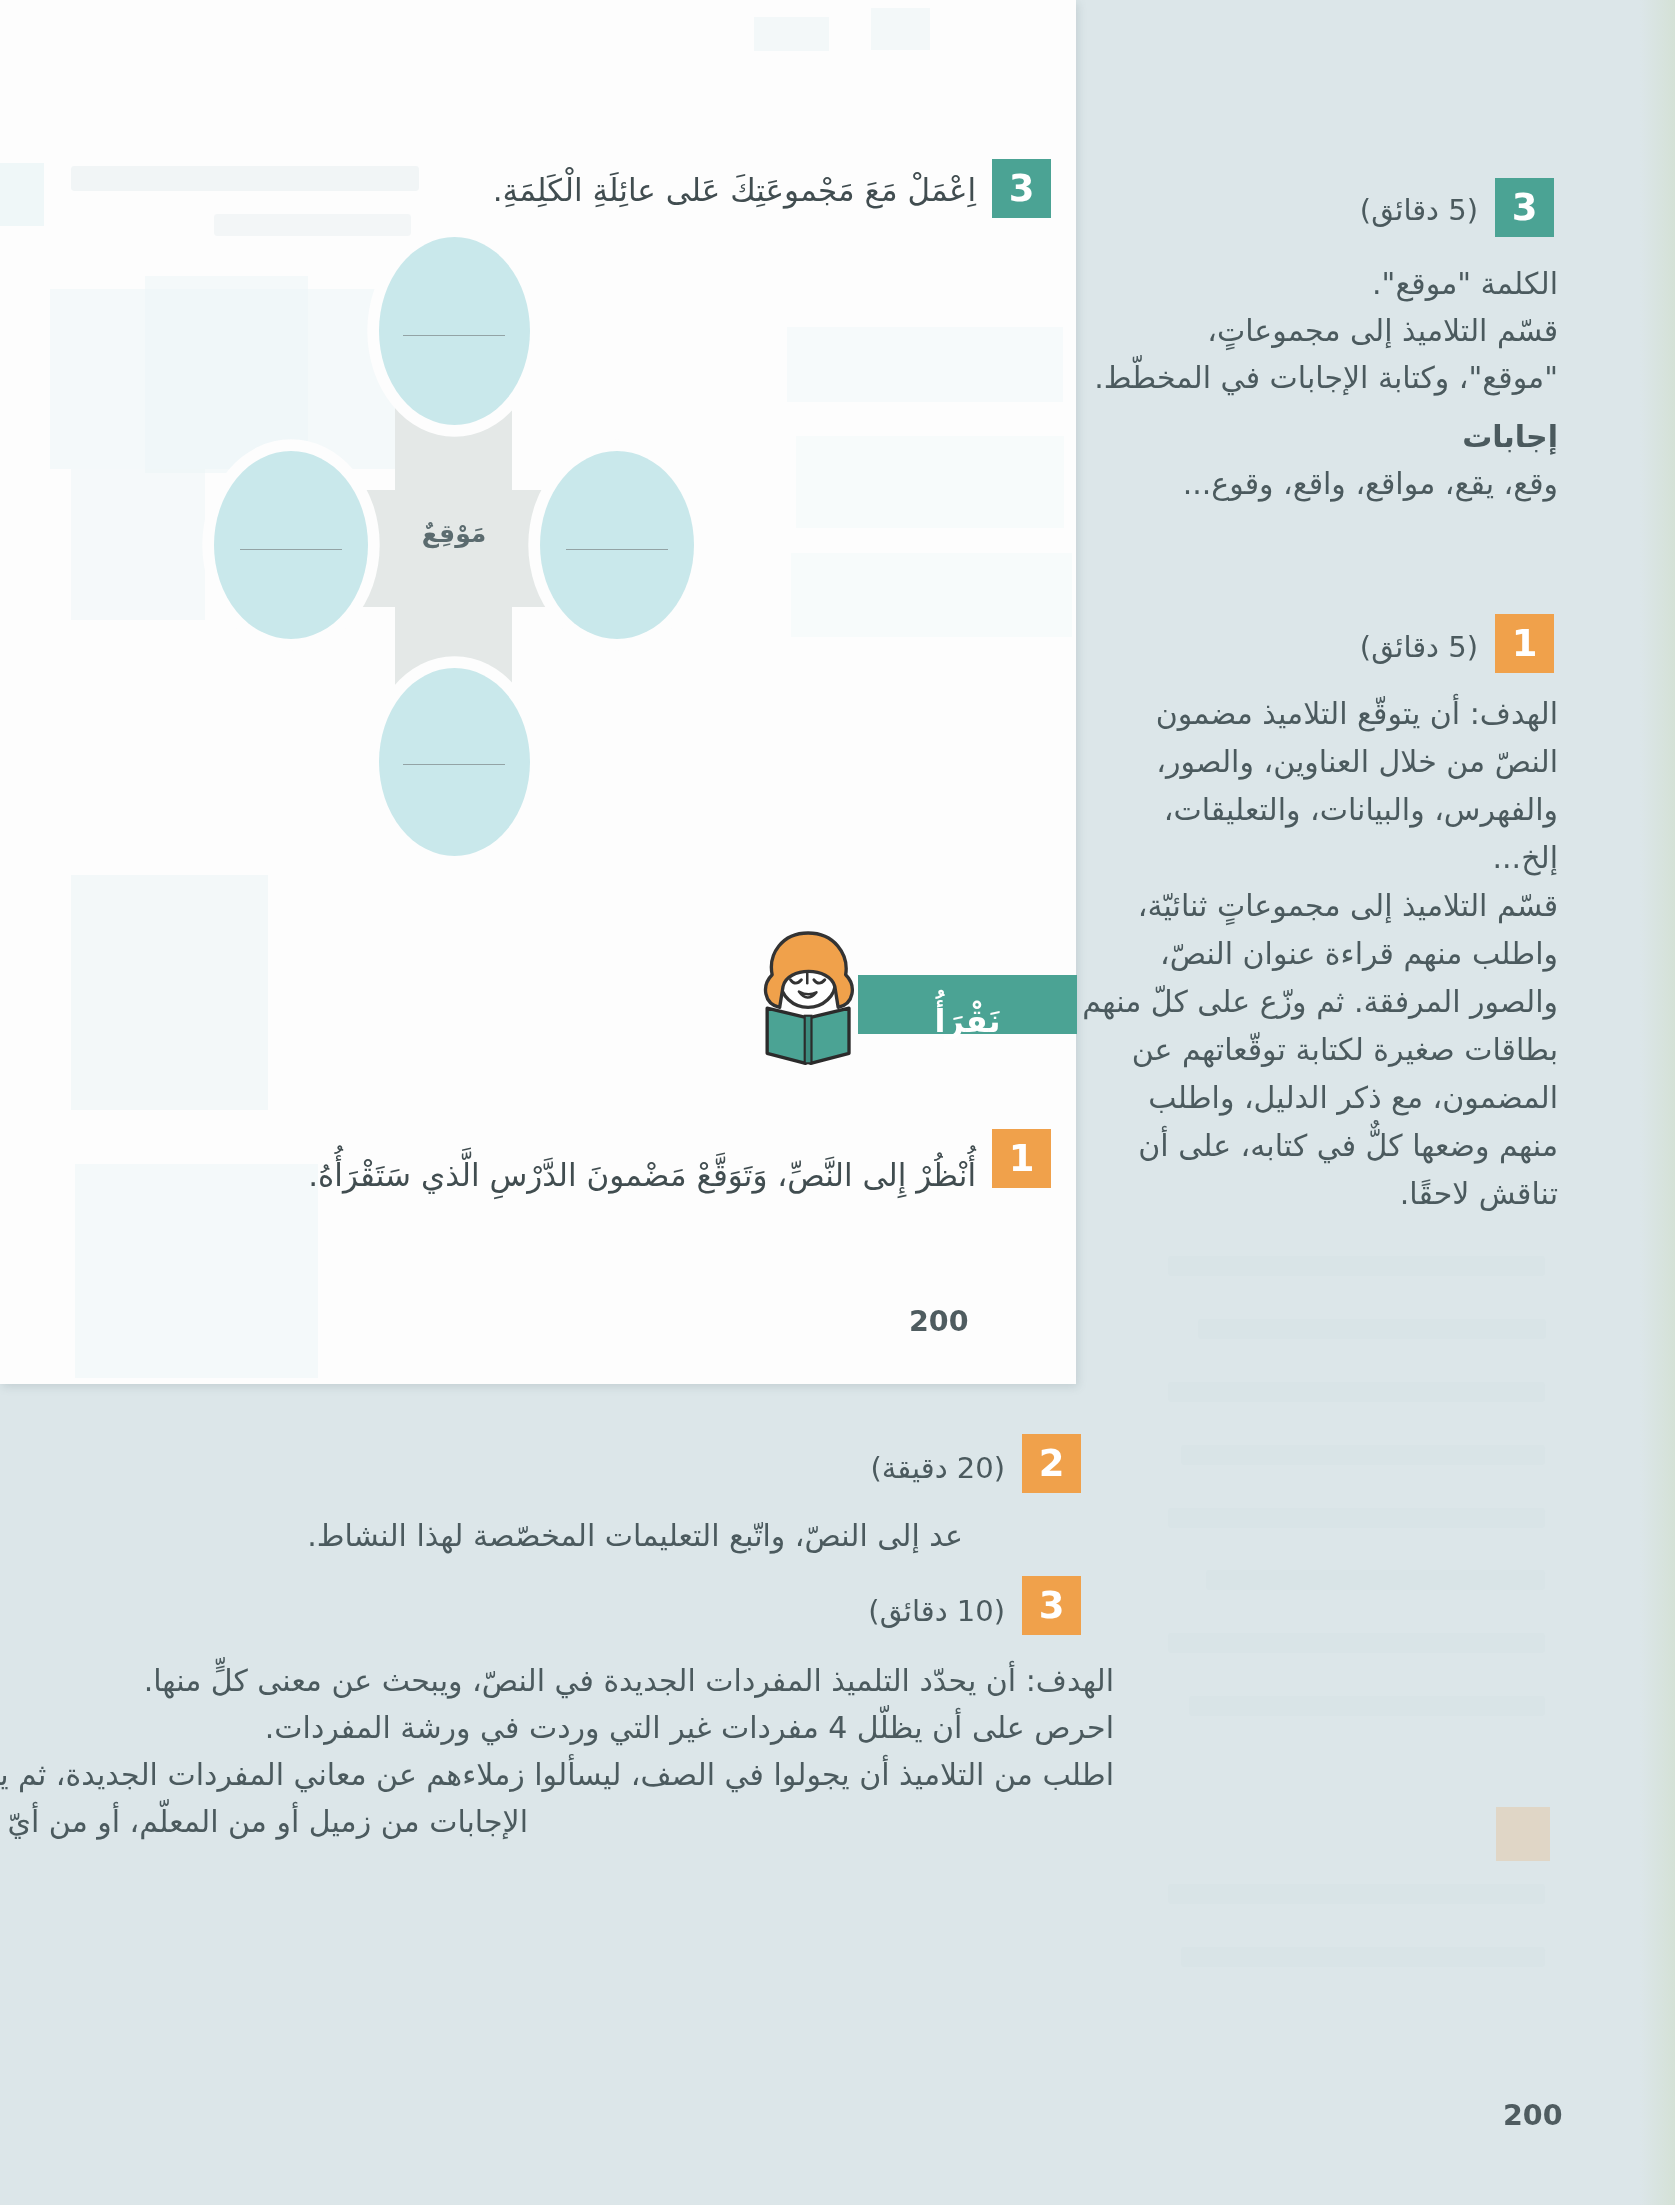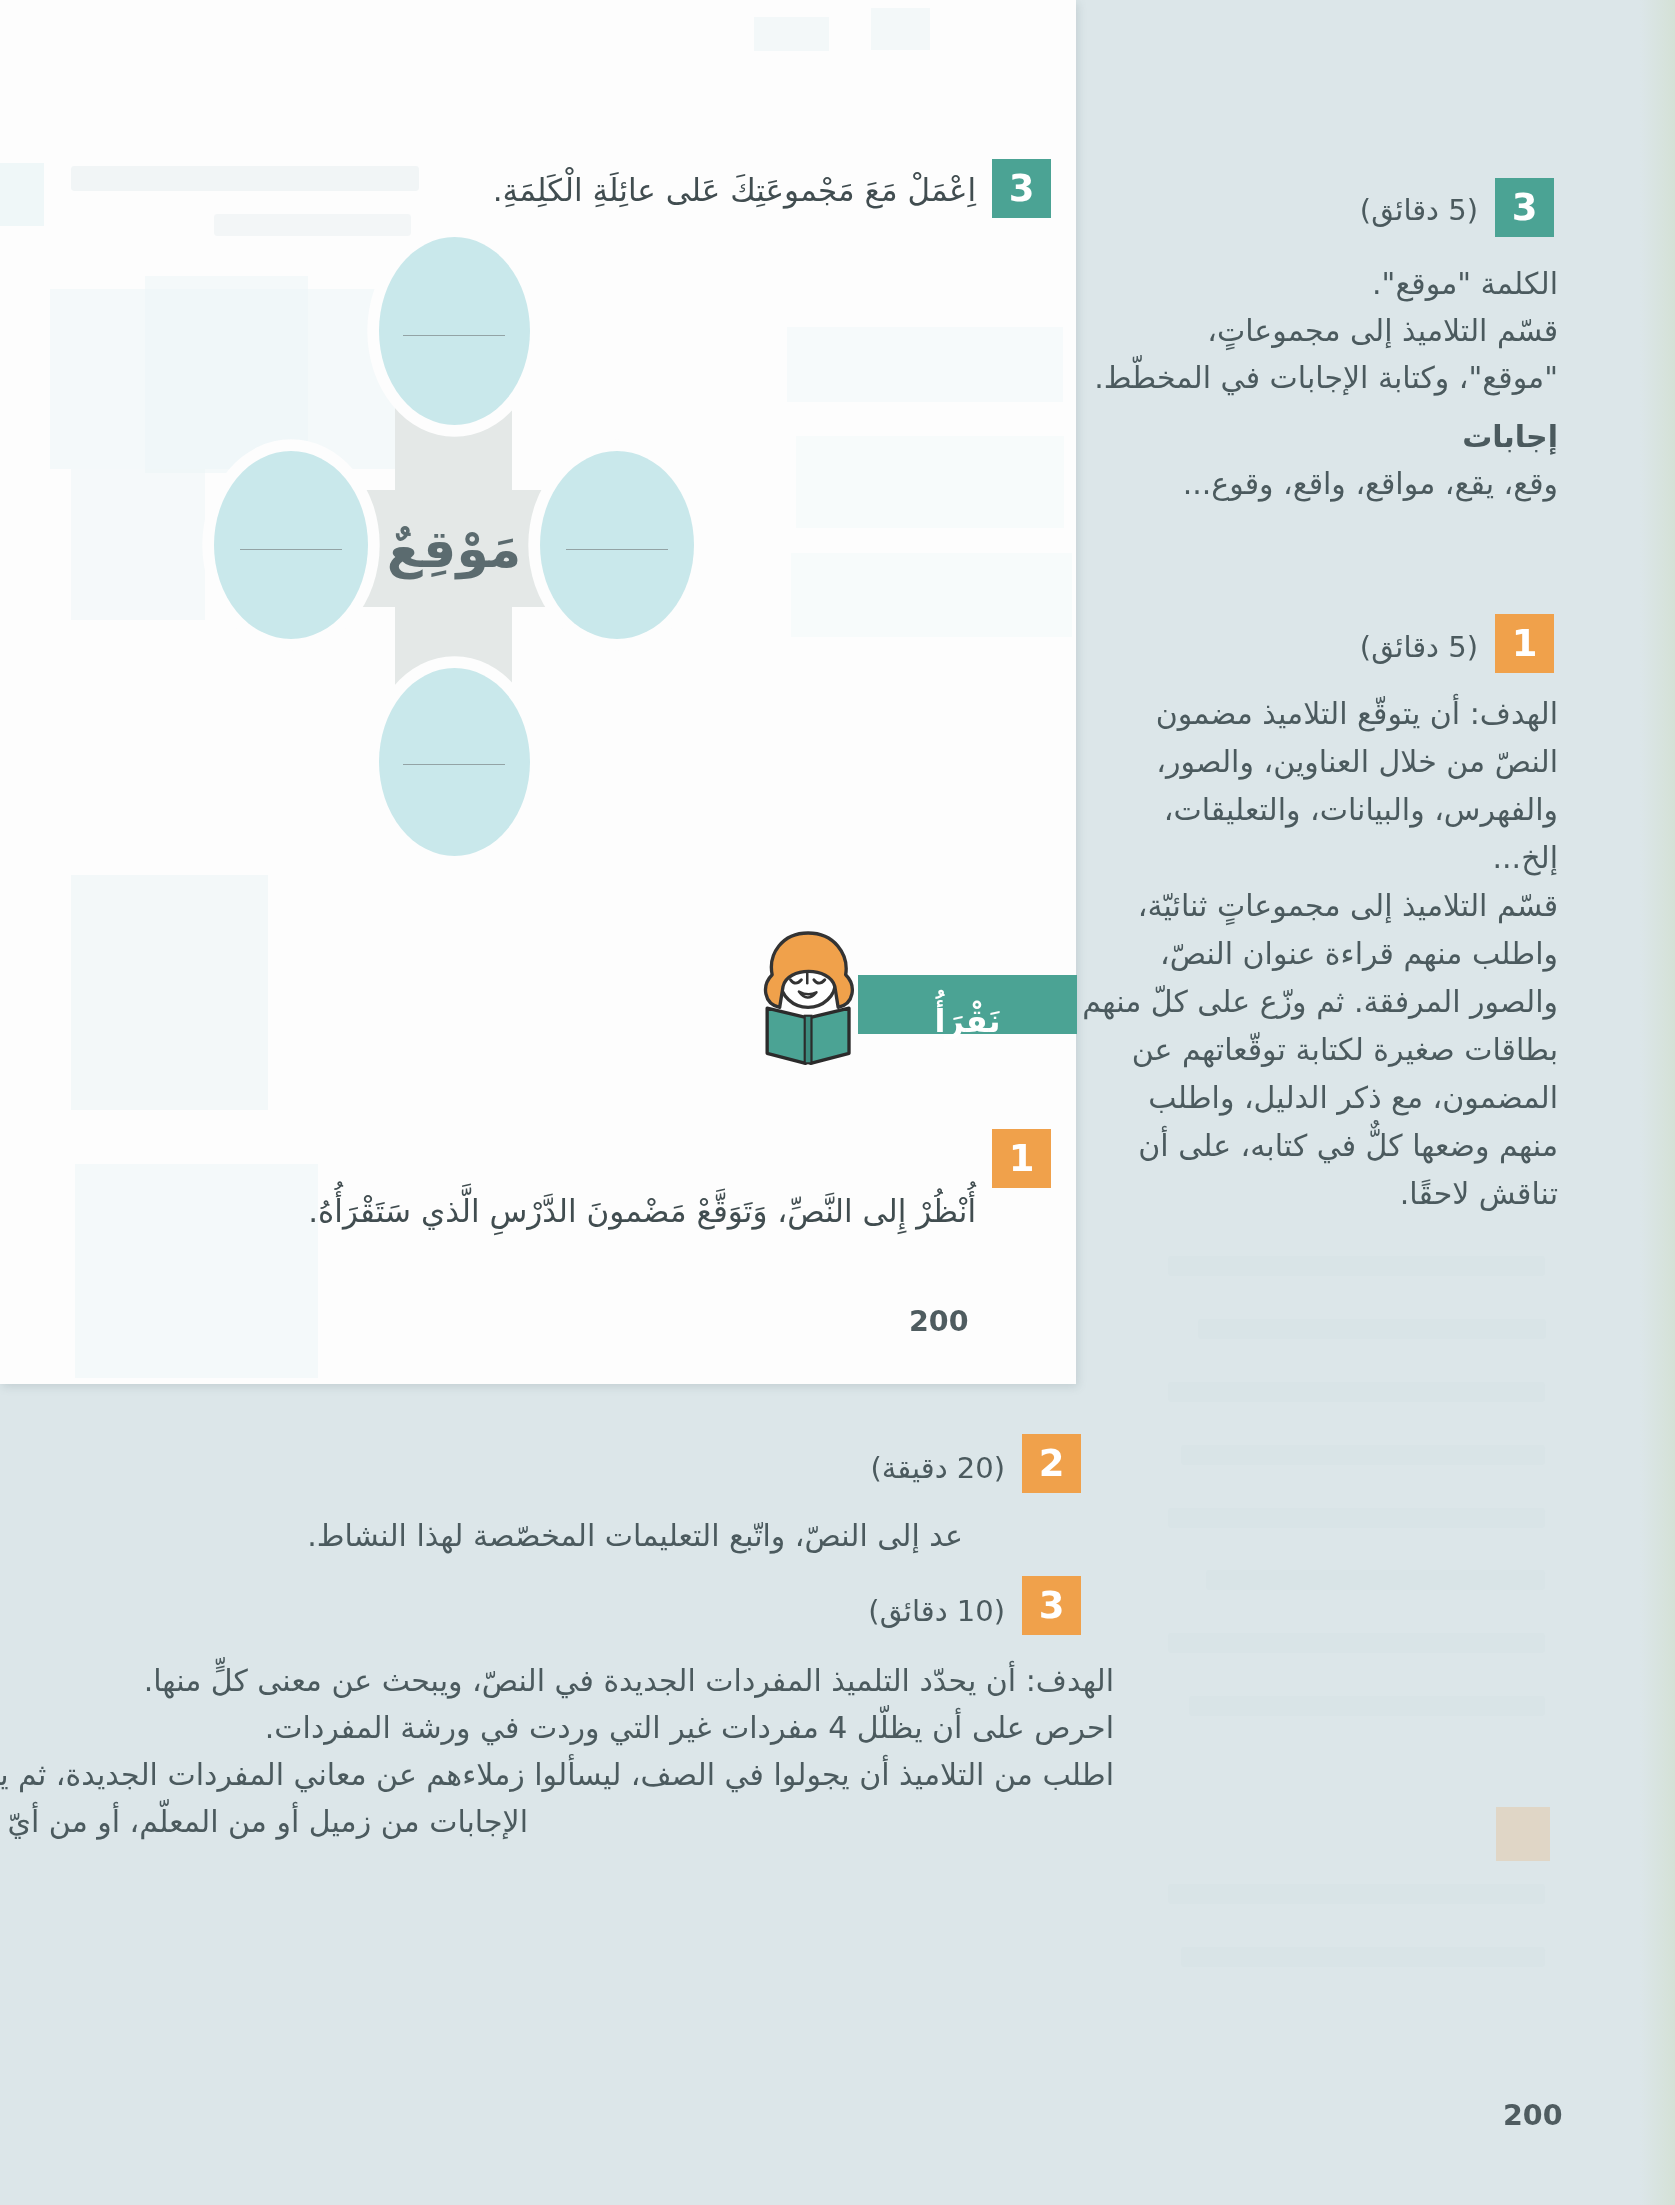--- a/index.html
+++ b/index.html
@@ -35,21 +35,21 @@
   .guide-text{font-size:30px;color:var(--ink);}
   .duration{font-size:29px;color:var(--ink);}
   
   .cross{background:var(--cross-fill);}
   .circle{
     background:var(--circle-fill);border-radius:50%;
     box-shadow:0 0 0 11.7px #fdfdfd;
   }
   .blank-line{border-top:1.7px solid #93a3a5;width:102px;}
   #center-word{
-    font-size:52px;font-weight:700;color:#5b6b6f;direction:rtl;
+    font-size:25px;font-weight:700;color:#5b6b6f;direction:rtl;
   }
   
   #read-banner-bar{
     left:858px;top:975px;width:219px;height:59px;background:var(--teal);
     display:flex;align-items:center;justify-content:center;
   }
   #read-banner-bar .label{color:#fff;font-size:32px;font-weight:700;direction:rtl;margin-top:32px;}
   
   .linestack{line-height:47px;}
   .linestack div{height:47px;}
@@ -117,21 +117,21 @@
       <path d="M66 54 v12" fill="none" stroke="#333" stroke-width="3" stroke-linecap="round"></path>
       <path d="M56 76 q10 14 21 1 q-10 5 -21 -1 Z" fill="#ffffff" stroke="#333" stroke-width="3" stroke-linejoin="round"></path>
       <path d="M18 96 L64 107 L64 162 L18 150 Z" fill="#4ba394" stroke="#2b2b2b" stroke-width="4" stroke-linejoin="round"></path>
       <path d="M116 96 L70 107 L70 162 L116 150 Z" fill="#4ba394" stroke="#2b2b2b" stroke-width="4" stroke-linejoin="round"></path>
       <rect x="63" y="105" width="8" height="57" fill="#3c8b7e" stroke="#2b2b2b" stroke-width="2.5"></rect>
     </svg>
 
     <div class="abs badge orange" style="left:992px;top:1129px;">
       <span>1</span>
     </div>
-    <div class="abs rtl student-text" style="left:369px;top:1193px;width:607px;">أُنْظُرْ إِلى النَّصِّ، وَتَوَقَّعْ مَضْمونَ الدَّرْسِ الَّذي سَتَقْرَأُهُ.</div>
+    <div class="abs rtl student-text" style="left:369px;top:1157px;width:607px;">أُنْظُرْ إِلى النَّصِّ، وَتَوَقَّعْ مَضْمونَ الدَّرْسِ الَّذي سَتَقْرَأُهُ.</div>
 
     <div class="abs pagenum" style="left:909px;top:1305px;">200</div>
   </div>
 
   <div>
 
     <div class="abs badge teal" style="left:1495px;top:178px;">
       <span>3</span>
     </div>
     <div class="abs rtl duration" style="left:1256px;top:193px;width:222px;">(5 دقائق)</div>

